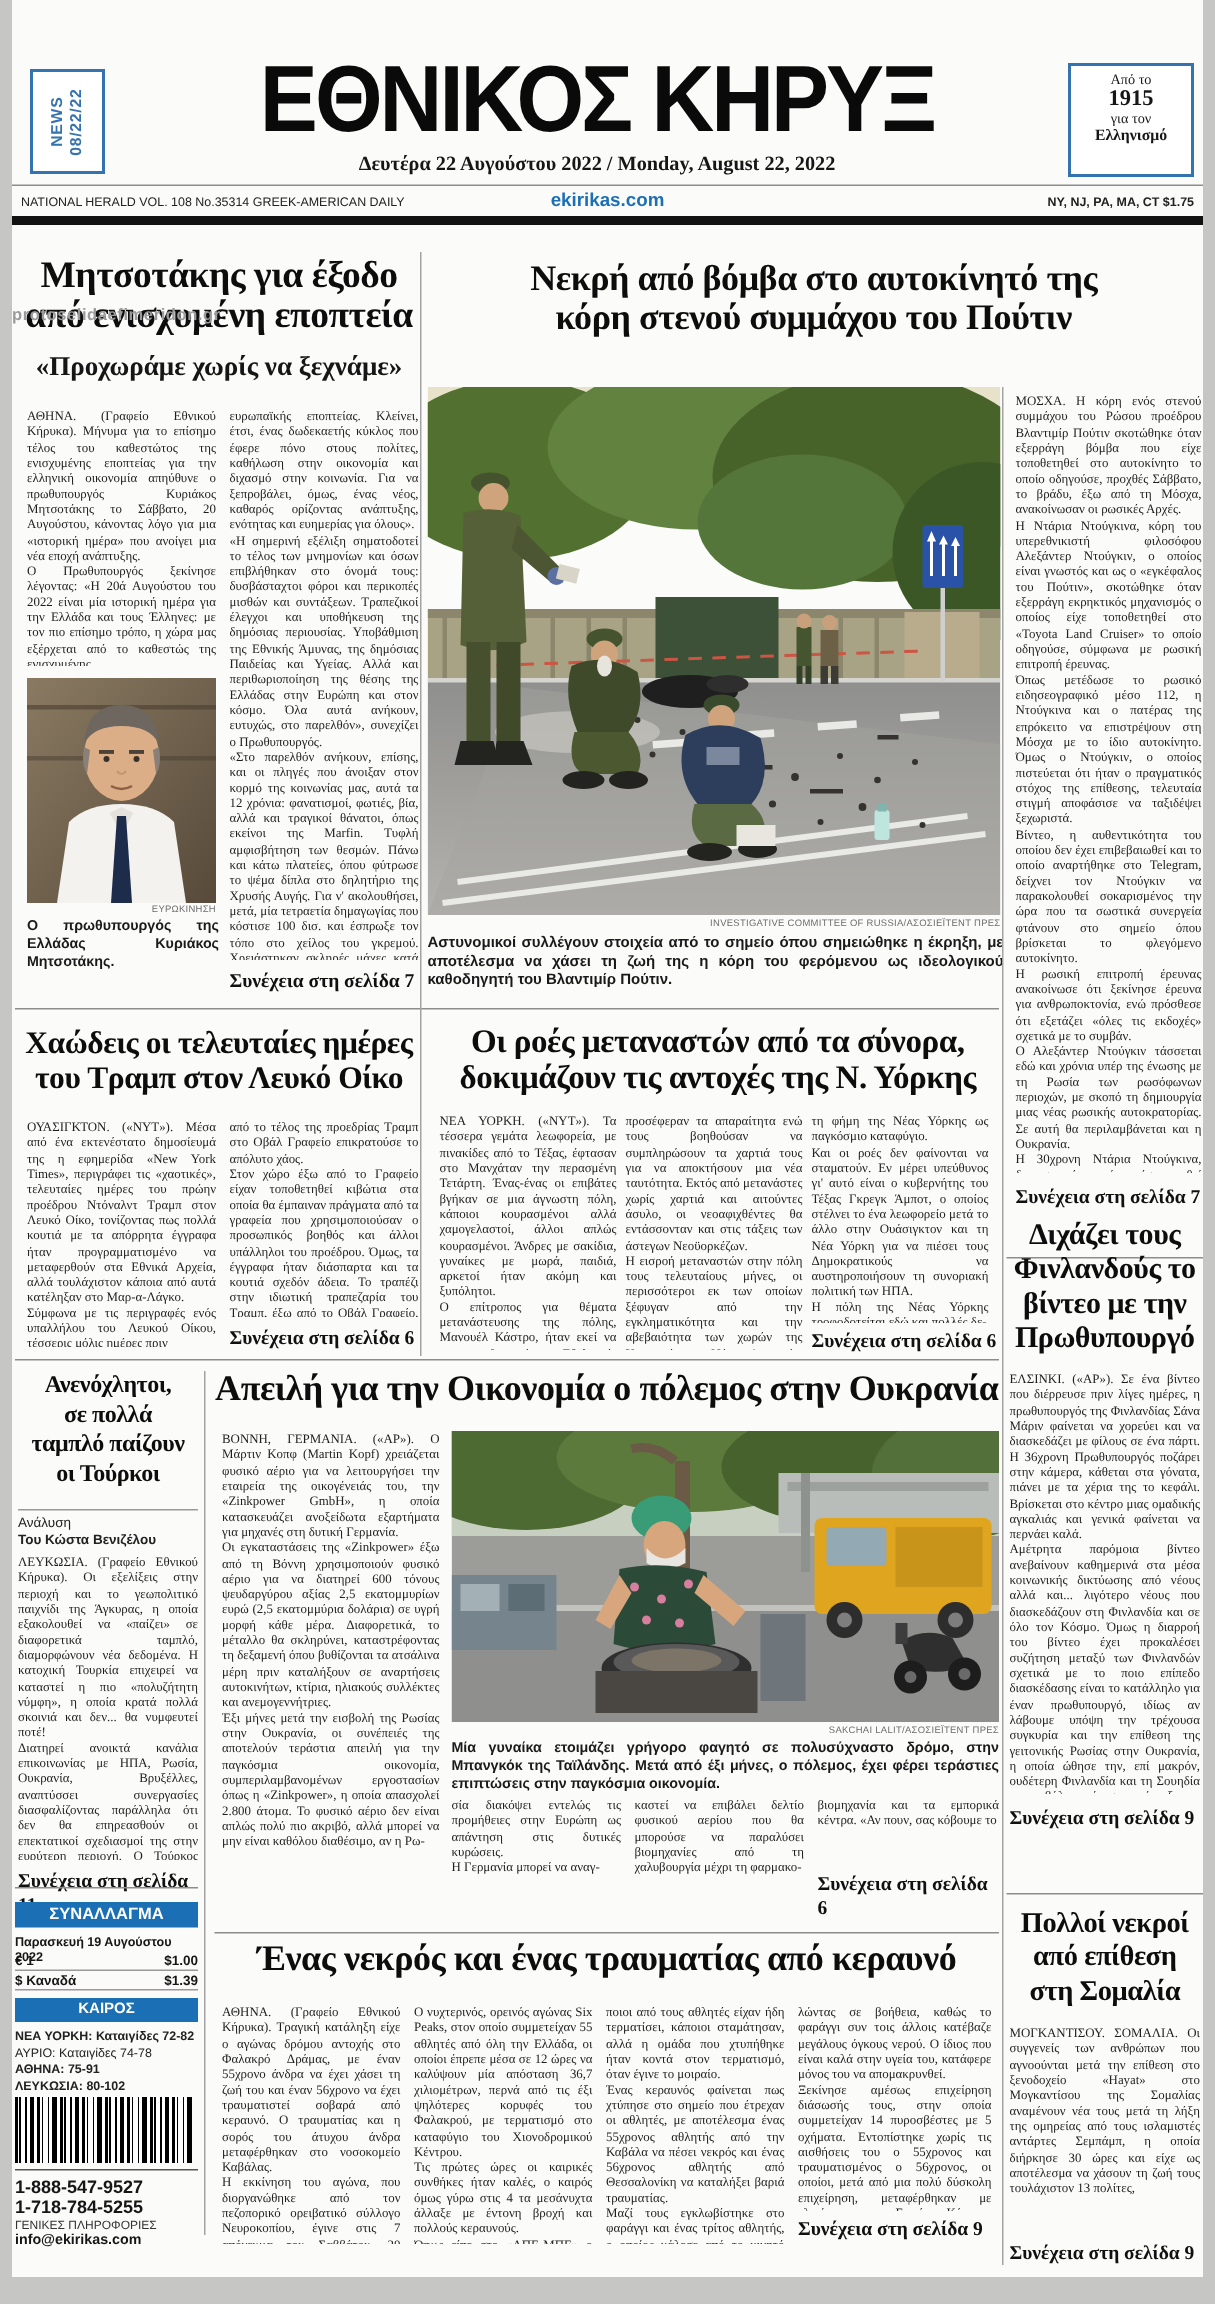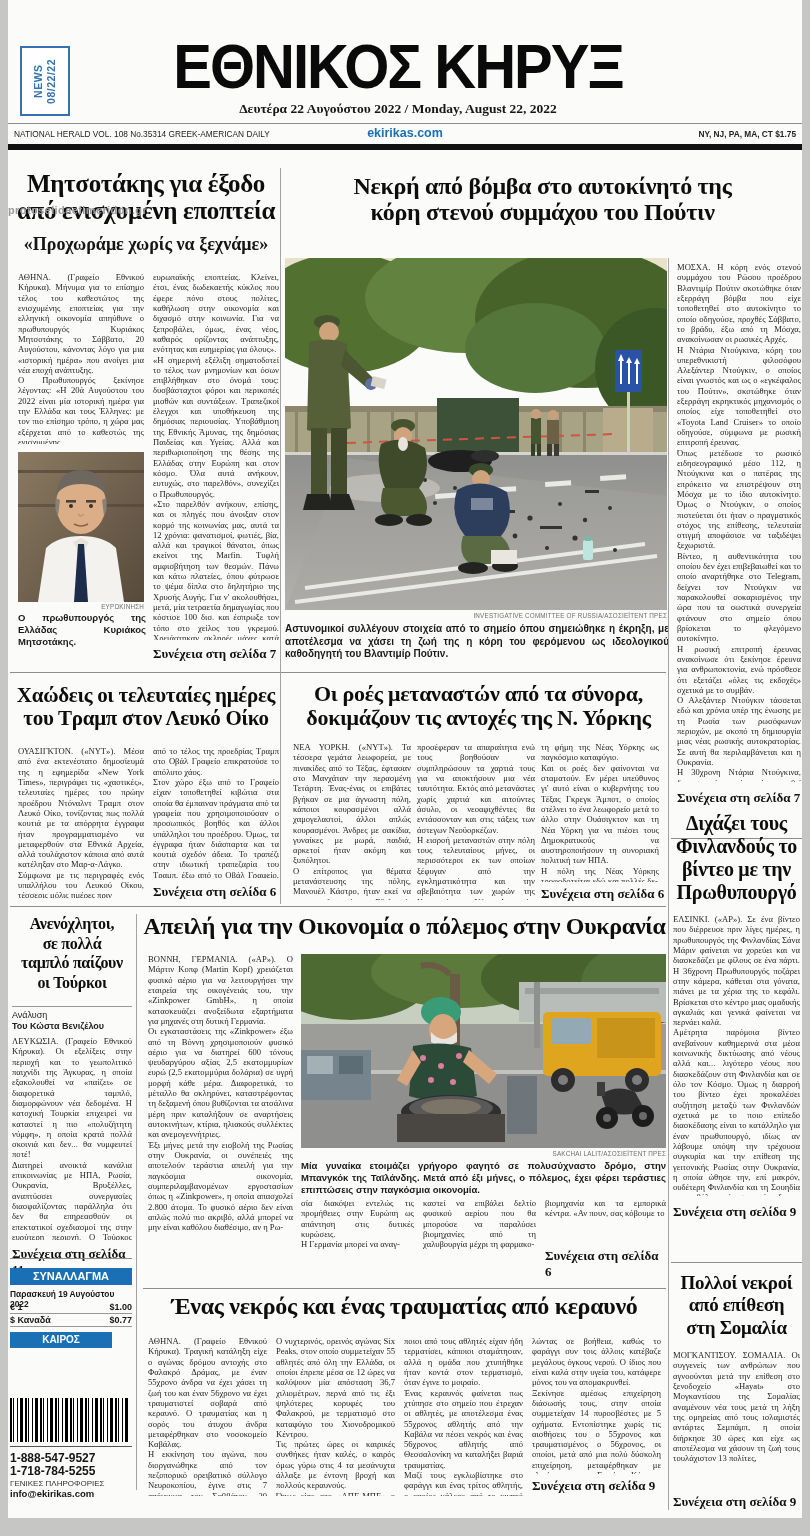--- a/index.html
+++ b/index.html
@@ -33,20 +33,26 @@
     <div class="abs blue-box" style="left:12px;top:46px;width:46px;height:66px;display:flex;align-items:center;justify-content:center;">
       <div class="sans" style="writing-mode:vertical-rl;transform:rotate(180deg);font-weight:bold;font-size:10.5px;color:#3572b0;letter-spacing:.5px;line-height:1.25;text-align:center;">
         <span>NEWS</span><br>
         <span>08/22/22</span>
       </div>
     </div>
 
     <div class="abs masthead-title" style="left:75px;top:30px;width:630px;">ΕΘΝΙΚΟΣ ΚΗΡΥΞ</div>
     <div class="abs serif" style="left:75px;top:101px;width:630px;text-align:center;font-weight:bold;font-size:13.5px;">Δευτέρα 22 Αυγούστου 2022 / Monday, August 22, 2022</div>
 
+    <div class="abs blue-box" style="left:704px;top:42px;width:80px;height:72px;text-align:center;font-family:'Liberation Serif','DejaVu Serif',serif;">
+      <div style="font-size:9.5px;margin-top:5px;">Από το</div>
+      <div style="font-size:15px;font-weight:bold;line-height:1.05;">1915</div>
+      <div style="font-size:9.5px;">για τον</div>
+      <div style="font-size:10.5px;font-weight:bold;">Ελληνισμό</div>
+    </div>
 
     <div class="rule-h" style="left:0;top:123px;width:794px;"></div>
 
     <div class="abs sans" style="left:6px;top:129px;font-size:8.3px;color:#222;">NATIONAL HERALD VOL. 108  No.35314  GREEK-AMERICAN DAILY</div>
     <div class="abs sans" style="left:280px;top:126px;width:234px;text-align:center;font-weight:bold;font-size:12.5px;color:#1b6fb5;">ekirikas.com</div>
     <div class="abs sans" style="right:6px;top:129px;font-size:8.3px;color:#222;font-weight:bold;">NY, NJ, PA, MA, CT $1.75</div>
 
     <div class="abs" style="left:0;top:144px;width:794px;height:6px;background:#121212;"></div>
   </div>
 
@@ -400,24 +406,30 @@
 
   <div class="abs" style="left:2px;top:1262px;width:124px;height:240px;">
     <div class="box-header" style="position:absolute;left:0;top:6px;width:122px;height:17px;">ΣΥΝΑΛΛΑΓΜΑ</div>
     <div class="abs sans" style="left:0;top:27px;width:122px;font-weight:bold;font-size:8.4px;">Παρασκευή 19 Αυγούστου 2022</div>
     <div class="abs kv-row" style="left:0;top:40px;width:122px;">
       <span>€ 1</span>
       <span>$1.00</span>
     </div>
     <div class="abs kv-row" style="left:0;top:53px;width:122px;">
       <span>$ Καναδά</span>
-      <span>$0.77</span>
-    </div>
-
-    <div class="box-header" style="position:absolute;left:0;top:70px;width:102px;height:16px;font-size:10px;line-height:16px;">ΚΑΙΡΟΣ</div>
+      <span>$1.39</span>
+    </div>
+
+    <div class="box-header" style="position:absolute;left:0;top:70px;width:122px;height:16px;font-size:10px;line-height:16px;">ΚΑΙΡΟΣ</div>
+    <div class="abs" style="left:0;top:90px;width:122px;">
+      <div class="weather-line" style="font-weight:bold;">ΝΕΑ ΥΟΡΚΗ: Καταιγίδες 72-82</div>
+      <div class="weather-line">ΑΥΡΙΟ: Καταιγίδες 74-78</div>
+      <div class="weather-line" style="font-weight:bold;">ΑΘΗΝΑ: 75-91</div>
+      <div class="weather-line" style="font-weight:bold;">ΛΕΥΚΩΣΙΑ: 80-102</div>
+    </div>
 
     <div class="abs barcode" style="left:0;top:136px;width:118px;height:44px;"></div>
     <div class="rule-h" style="left:0;top:184px;width:122px;background:#555;"></div>
 
     <div class="abs sans" style="left:0;top:189px;font-weight:bold;font-size:12px;">1-888-547-9527</div>
     <div class="abs sans" style="left:0;top:202px;font-weight:bold;font-size:12px;">1-718-784-5255</div>
     <div class="abs sans" style="left:0;top:217px;font-size:8px;color:#333;">ΓΕΝΙΚΕΣ ΠΛΗΡΟΦΟΡΙΕΣ</div>
     <div class="abs sans" style="left:0;top:226px;font-weight:bold;font-size:9.5px;">info@ekirikas.com</div>
   </div>
 

